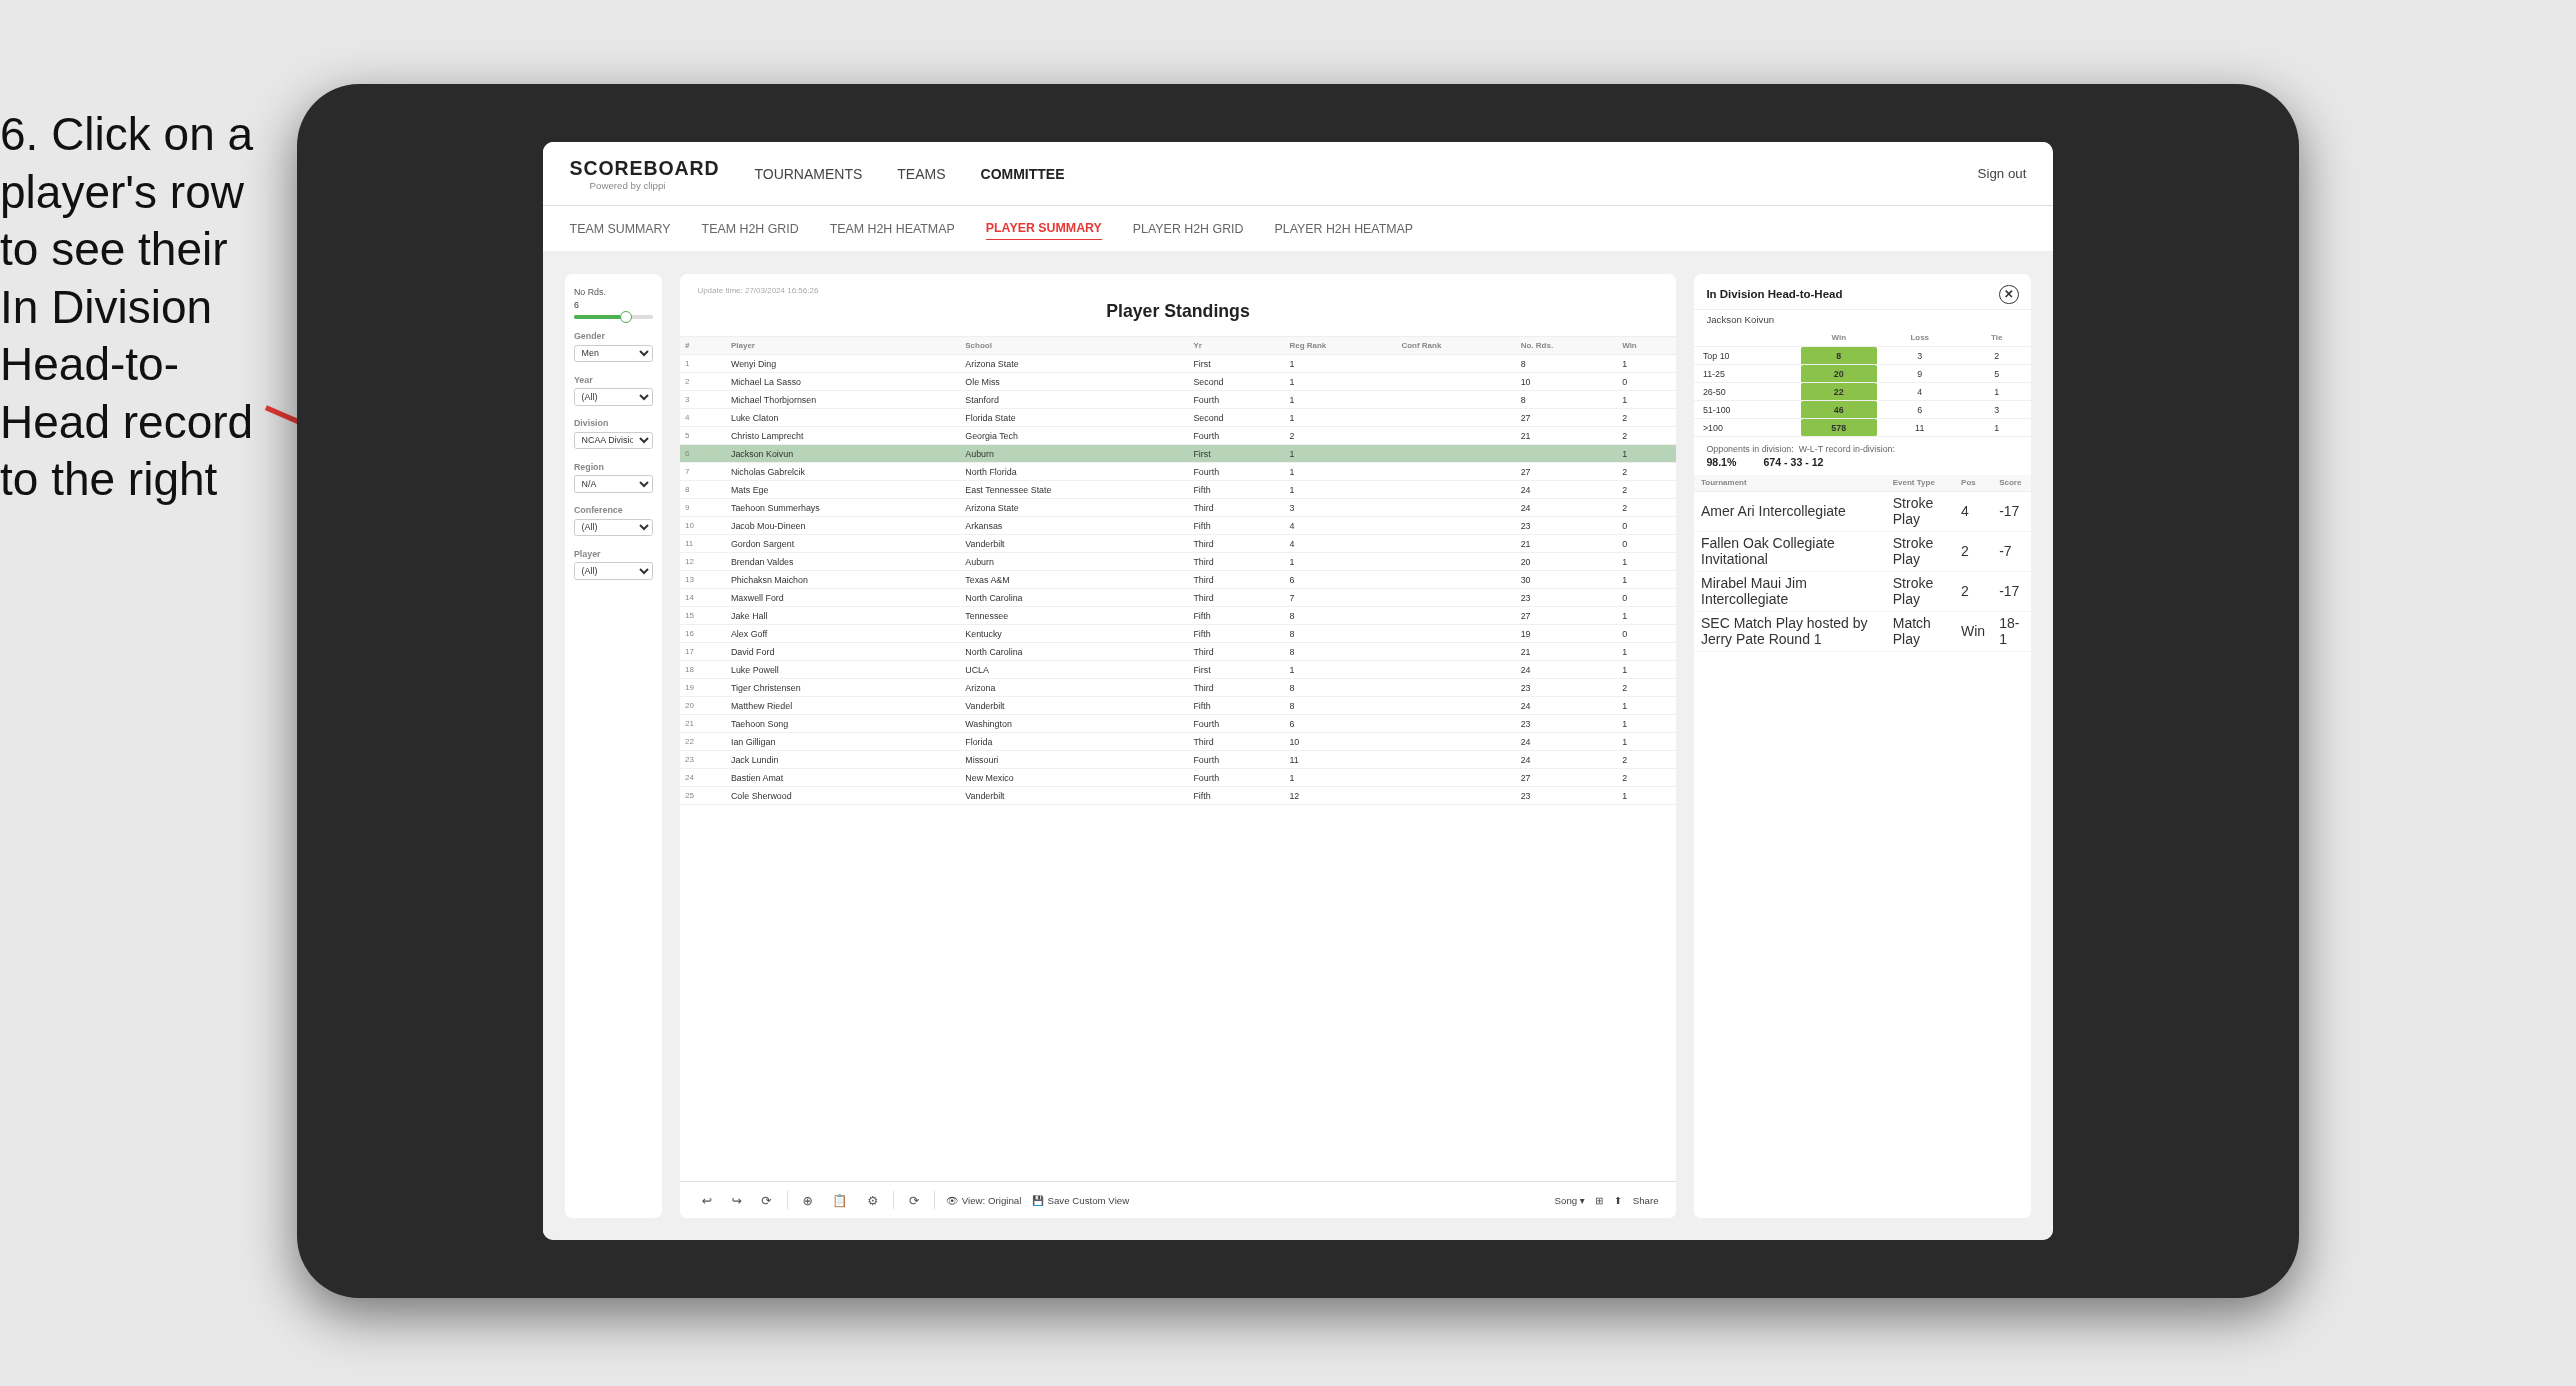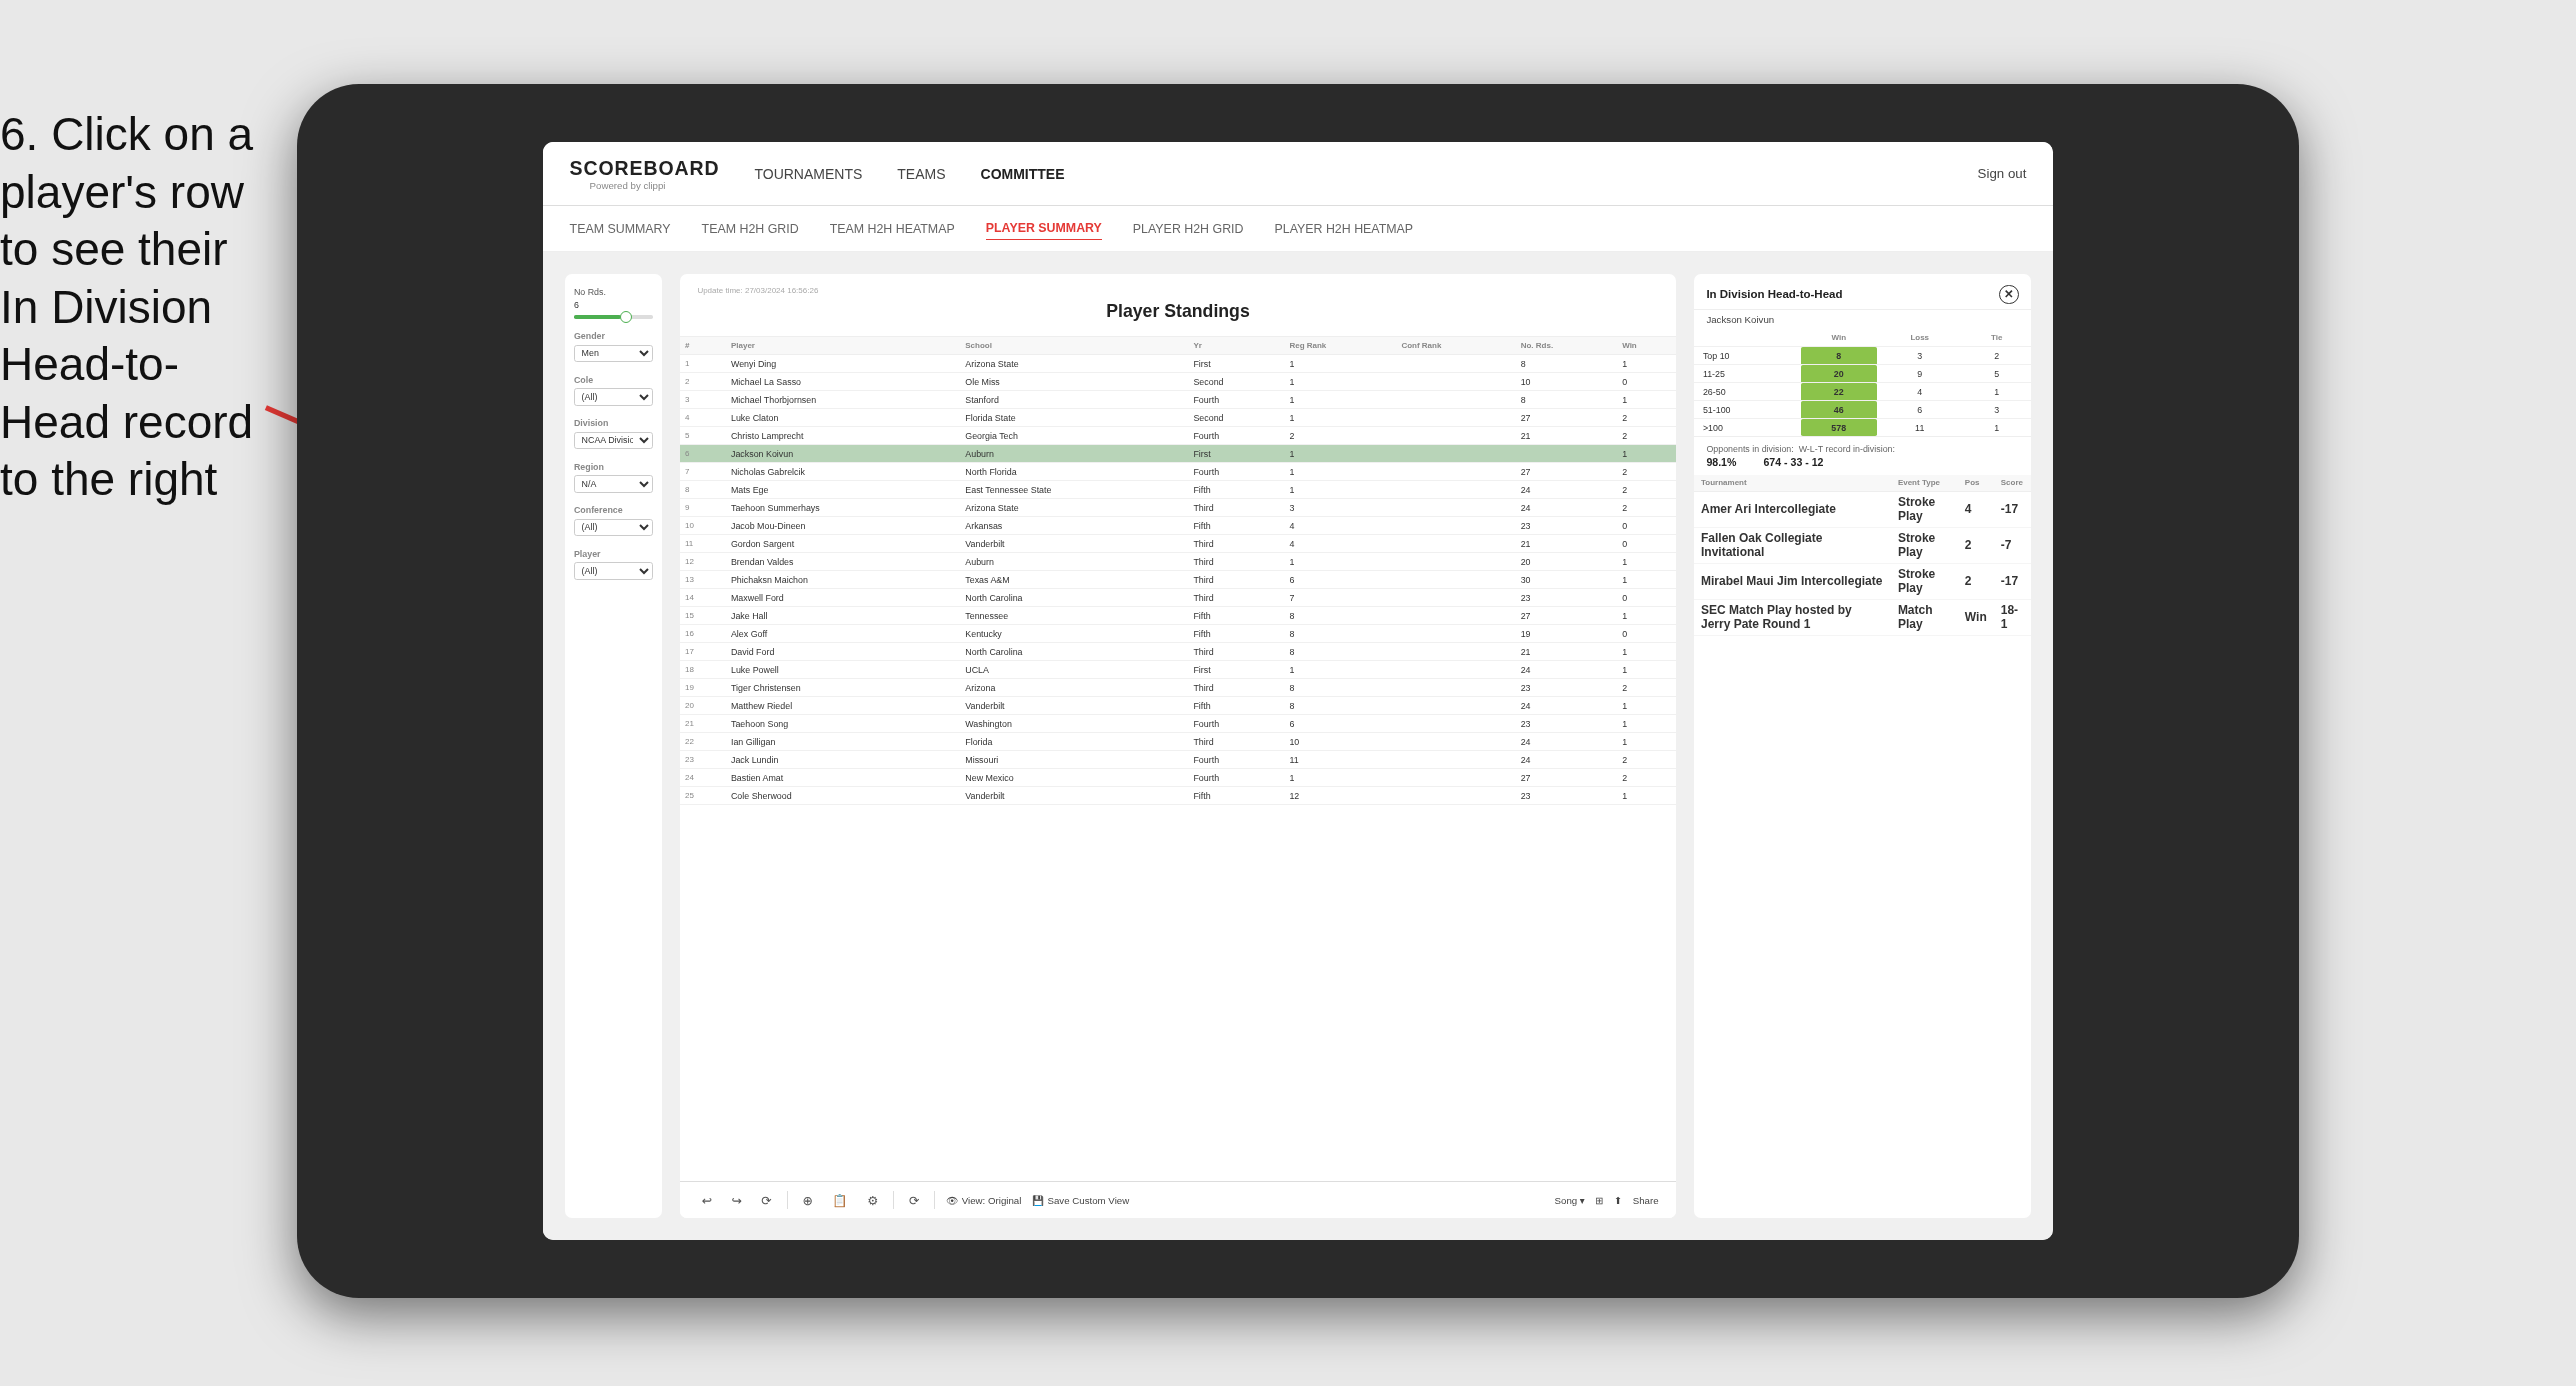--- a/index.html
+++ b/index.html
@@ -457,22 +457,21 @@
       font-weight: 600;
     }
 
     .tournaments-table tbody tr {
       border-bottom: 0.9px solid #f5f5f5;
     }
 
     .tournaments-table tbody td {
       padding: 3.5px 7px;
       color: #333;
-      font-size: 12px;
-      font-weight: bold;
+      font-size: 14px;
     }
   </style>
 </head>
 <body>
 
 <div class="instruction">6. Click on a player's row to see their In Division Head-to-Head record to the right</div>
 
 <svg class="arrow-container" viewBox="0 0 420 220">
   <defs>
     <marker id="arrowhead" markerWidth="10" markerHeight="7" refX="10" refY="3.5" orient="auto">
@@ -518,21 +517,21 @@
             <div class="slider-thumb"></div>
           </div>
         </div>
         <div class="filter-section">
           <div class="filter-label">Gender</div>
           <select class="filter-select">
             <option>Men</option>
           </select>
         </div>
         <div class="filter-section">
-          <div class="filter-label">Cole</div>
+          <div class="filter-label">Year</div>
           <select class="filter-select">
             <option>(All)</option>
           </select>
         </div>
         <div class="filter-section">
           <div class="filter-label">Division</div>
           <select class="filter-select">
             <option>NCAA Division I</option>
           </select>
         </div>

